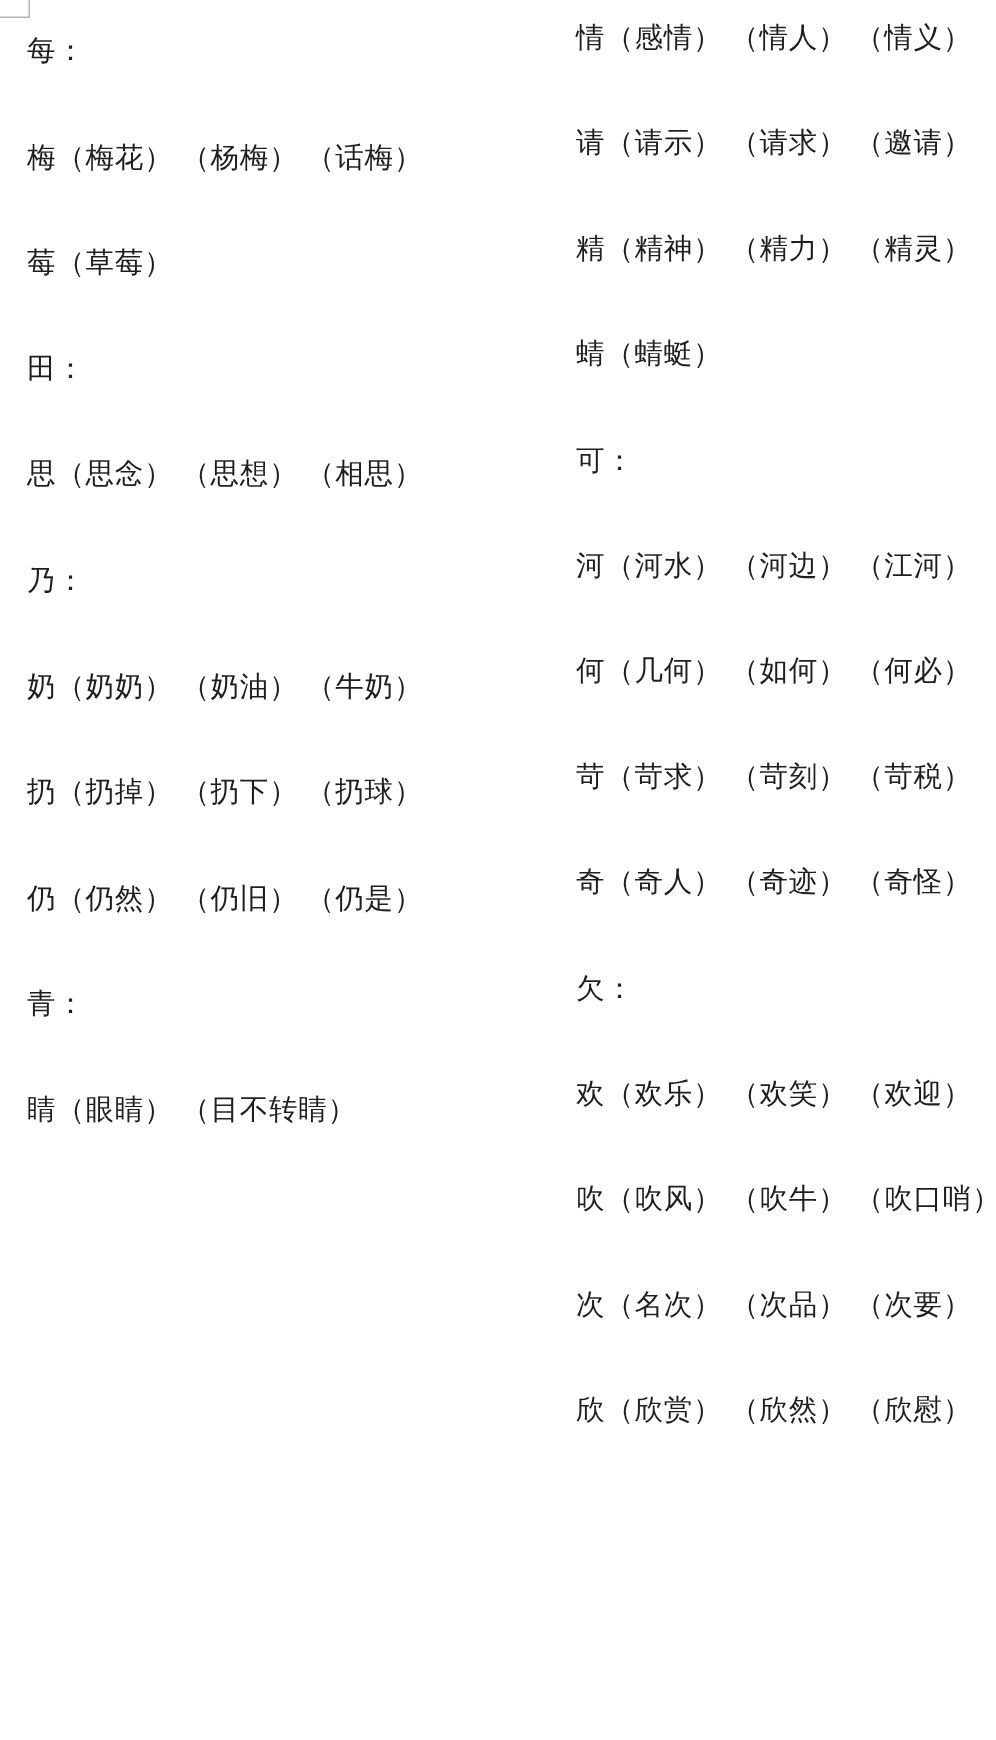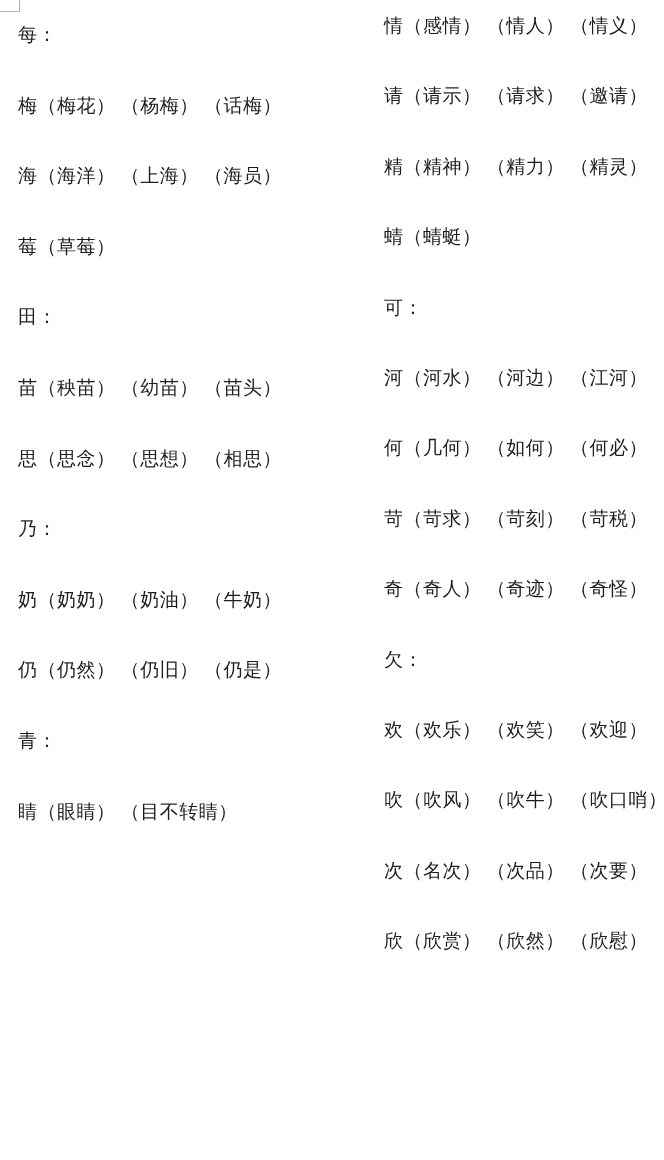--- a/index.html
+++ b/index.html
@@ -34,27 +34,26 @@
 </head>
 <body>
 
 <div class="page">
 
   <div class="corner-mark"></div>
 
   <div class="col col-left">
     <div class="row">每：</div>
     <div class="row">梅（梅花） （杨梅） （话梅）</div>
-    <div class="row">海（海洋） （上海） （海员）</div>
     <div class="row">莓（草莓）</div>
     <div class="row">田：</div>
-    <div class="row">苗（秧苗） （幼苗） （苗头）</div>
     <div class="row">思（思念） （思想） （相思）</div>
     <div class="row">乃：</div>
     <div class="row">奶（奶奶） （奶油） （牛奶）</div>
+    <div class="row">扔（扔掉） （扔下） （扔球）</div>
     <div class="row">仍（仍然） （仍旧） （仍是）</div>
     <div class="row">青：</div>
     <div class="row">睛（眼睛） （目不转睛）</div>
   </div>
 
   <div class="col col-right">
     <div class="row">情（感情） （情人） （情义）</div>
     <div class="row">请（请示） （请求） （邀请）</div>
     <div class="row">精（精神） （精力） （精灵）</div>
     <div class="row">蜻（蜻蜓）</div>

